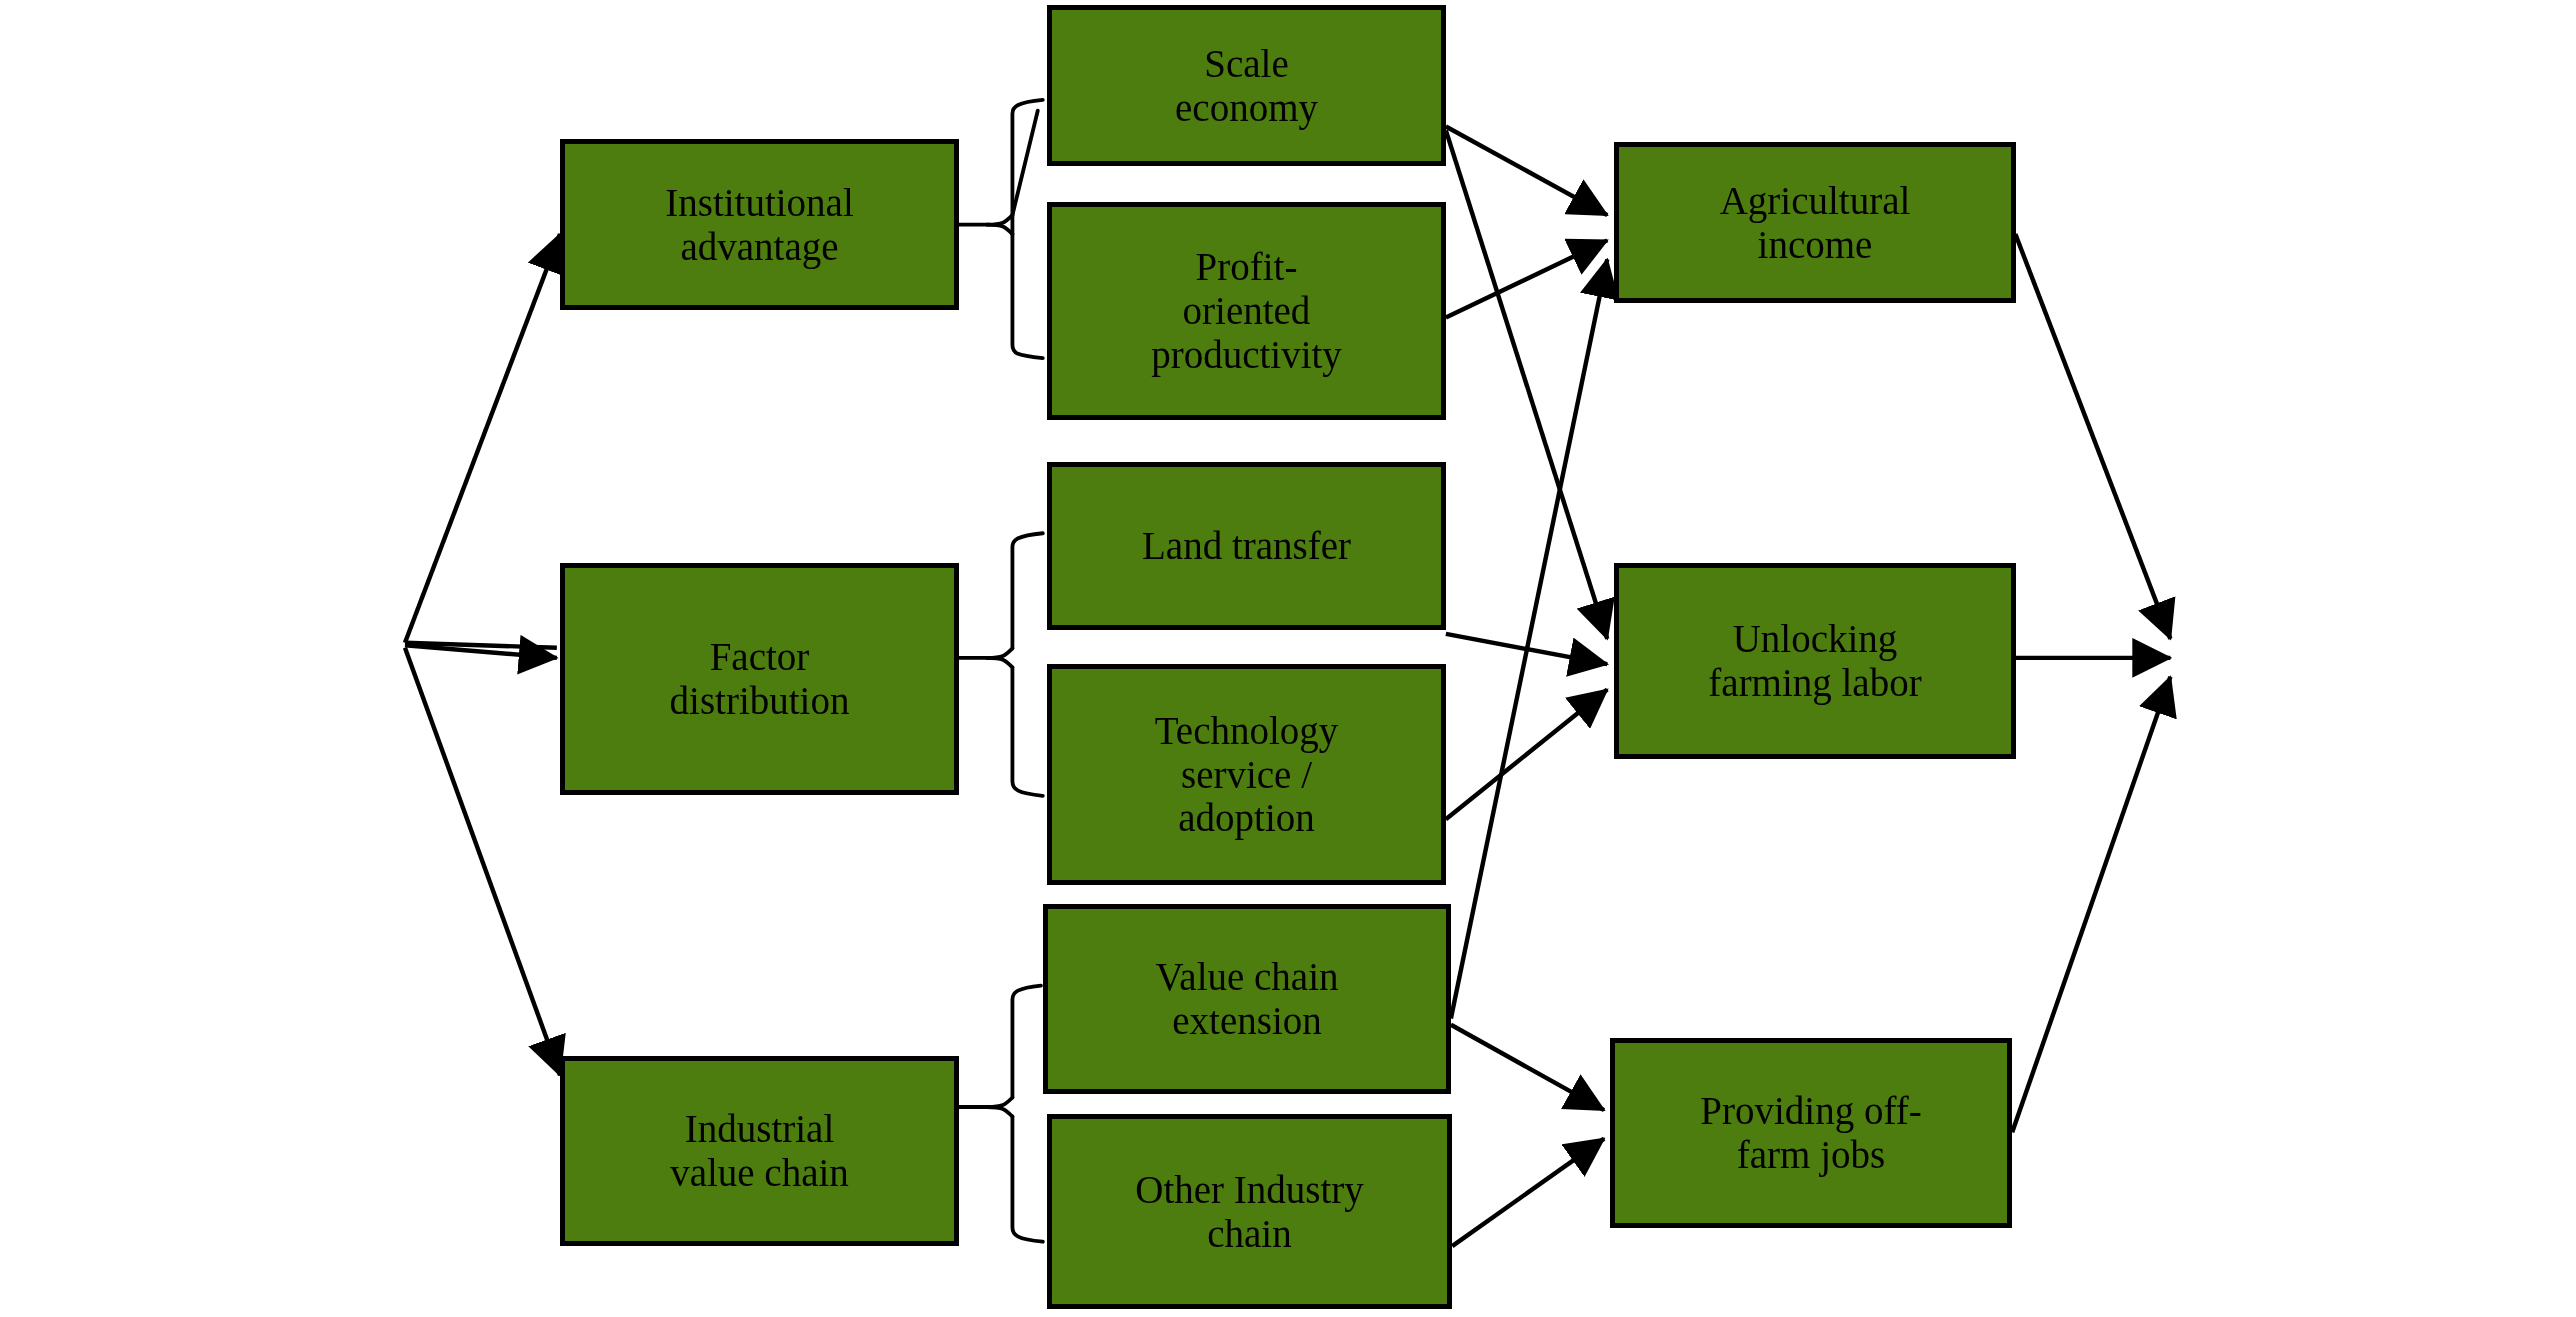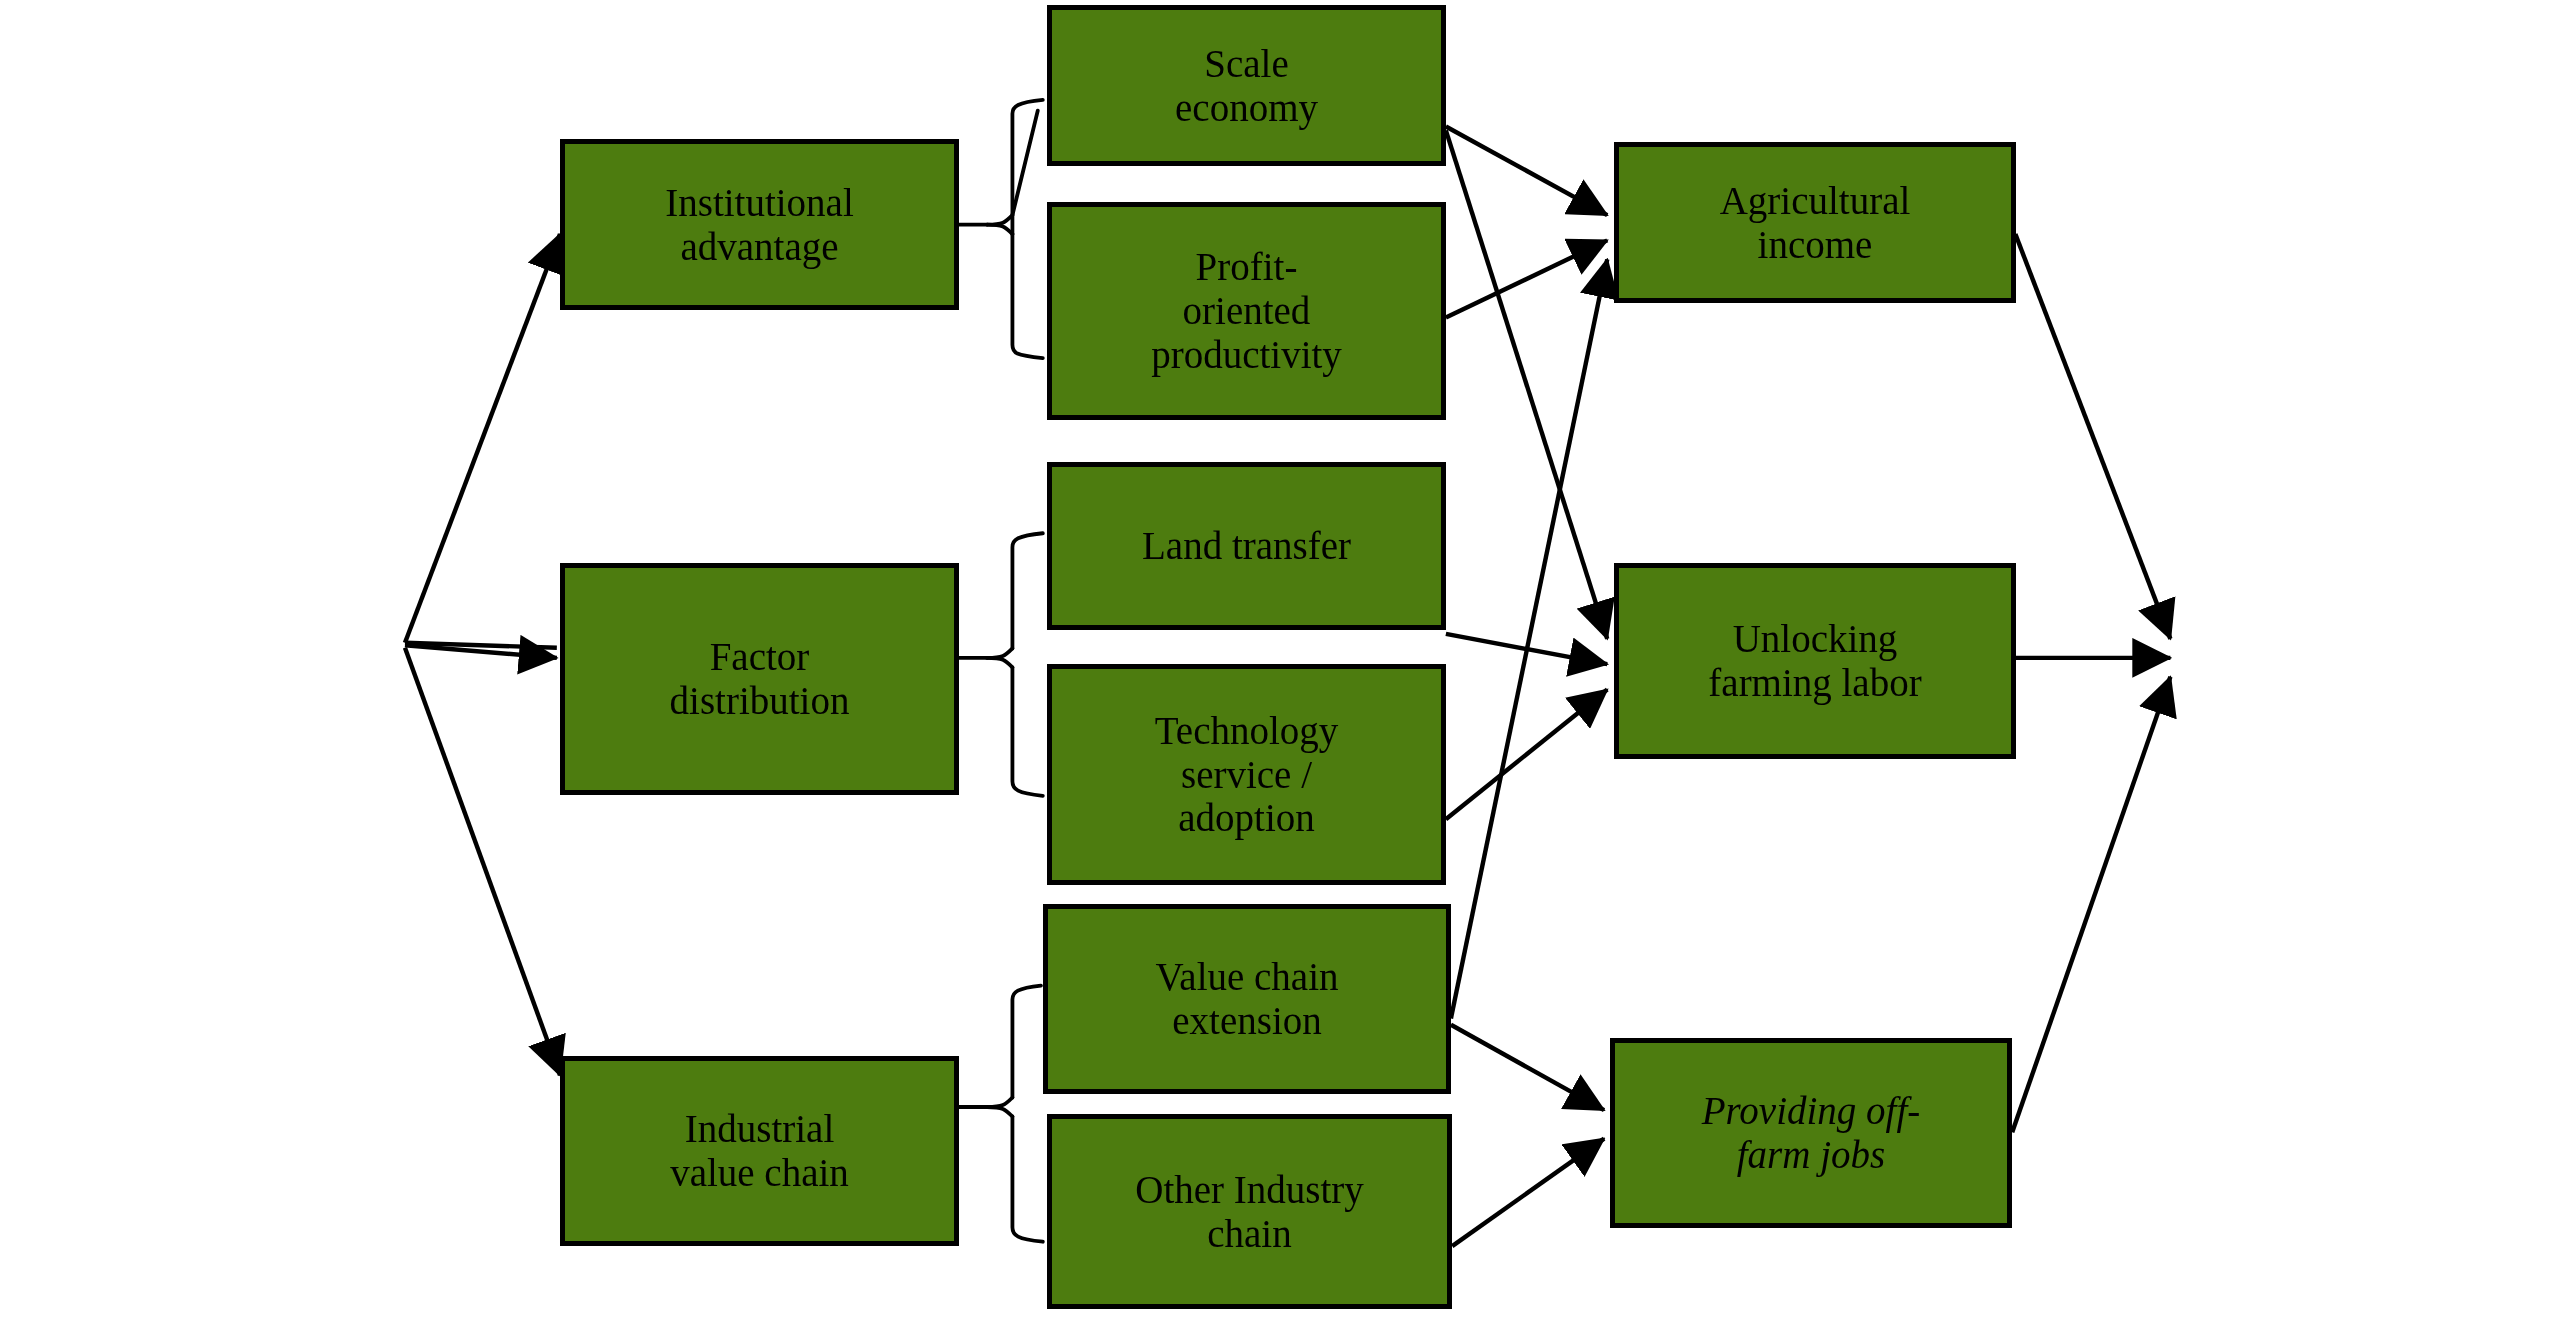--- a/index.html
+++ b/index.html
@@ -119,19 +119,19 @@
 chain</span>
   </div>
   <div class="node" style="left:1614px;top:142px;width:402px;height:161px;">
     <span class="lbl">Agricultural
 income</span>
   </div>
   <div class="node" style="left:1614px;top:563px;width:402px;height:196px;">
     <span class="lbl">Unlocking
 farming labor</span>
   </div>
-  <div class="node" style="left:1610px;top:1038px;width:402px;height:190px;font-style:italic;">
+  <div class="node" style="left:1610px;top:1038px;width:402px;height:190px;">
     <span class="lbl">Providing off-
 farm jobs</span>
   </div>
 
 </div>
 
 
 </body></html>

